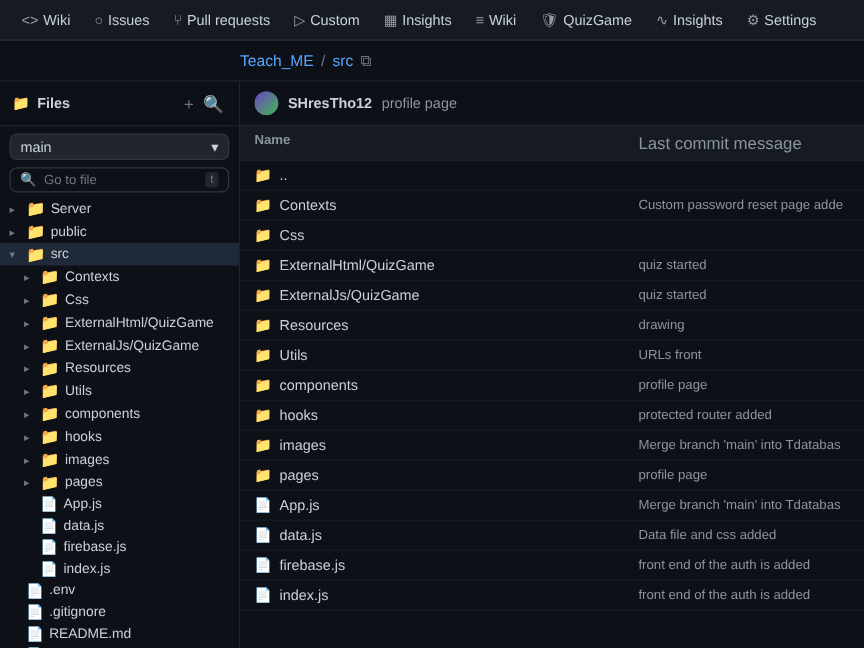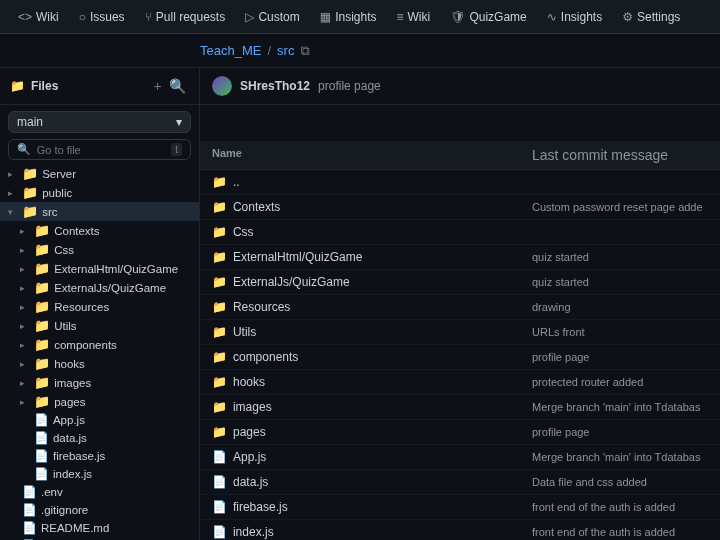--- a/index.html
+++ b/index.html
@@ -178,21 +178,20 @@
       background: linear-gradient(135deg, #6e40c9, #3fb950);
       border-radius: 50%;
     }
     .commit-username { color: #c9d1d9; font-weight: 600; }
     .commit-msg { color: #8b949e; }
     .file-table-header {
       display: flex;
       padding: 6px 12px;
       border-bottom: 1px solid #21262d;
       background: #161b22;
-      margin-top: 36px;
     }
     .col-name { flex: 0 0 320px; font-size: 11px; color: #8b949e; font-weight: 600; }
     .col-commit { flex: 1; font-size: 14px; color: #8b949e; font-weight: 400; }
 
     .file-row {
       display: flex;
       align-items: center;
       padding: 5px 12px;
       border-bottom: 1px solid #161b22;
       cursor: pointer;

